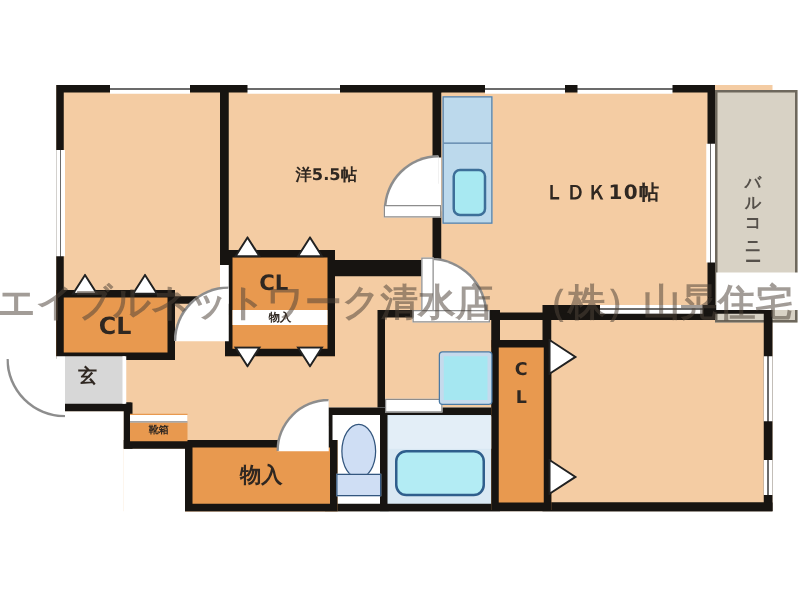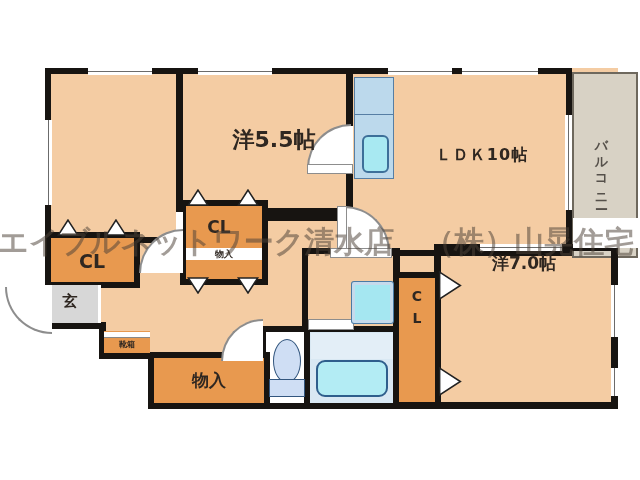--- a/index.html
+++ b/index.html
@@ -119,23 +119,22 @@
   <div class="fixture z6" style="left:311px;top:333px;width:82px;height:26px;background:#e3eef7"></div>
   <div class="fixture z6" style="left:316px;top:360px;width:72px;height:37px;background:#b3ecf4;border:2px solid #2f5e8c;border-radius:9px"></div>
   <div class="fixture z6" style="left:273px;top:339px;width:28px;height:44px;background:#cfdef4;border:1px solid #33567e;border-radius:50%"></div>
   <div class="fixture z6" style="left:269px;top:379px;width:36px;height:18px;background:#cfdef4;border:1px solid #33567e"></div>
   <div class="fixture z5" style="left:52px;top:285px;width:48px;height:38px;background:#d7d7d7"></div>
   <div class="fixture z6" style="left:98px;top:285px;width:3px;height:38px;background:#fff"></div>
   <div class="fixture z5" style="left:104px;top:331px;width:46px;height:22px;background:#e8994f">
     <div style="position:absolute;left:0;top:1px;width:100%;height:5px;background:#fff;border-bottom:1px solid #888"></div>
   </div>
 
-  <div class="lbl z8" style="left:274px;top:140px;font-size:22px">洋5.5帖</div>
+  <div class="lbl z8" style="left:261px;top:140px;font-size:13px">洋5.5帖</div>
   <div class="lbl z8" style="left:482px;top:155px;font-size:16px;letter-spacing:1px">ＬＤＫ10帖</div>
-  <div class="lbl z8" style="left:524px;top:263px;font-size:17px">洋7.0帖</div>
   <div class="lbl vert z8" style="left:601px;top:168px;font-size:13px;font-weight:bold;color:#55504a;letter-spacing:3px">バルコニー</div>
   <div class="lbl z8" style="left:92px;top:261px;font-size:19px">CL</div>
   <div class="lbl z8" style="left:219px;top:227px;font-size:17px">CL</div>
   <div class="lbl z8" style="left:224px;top:254px;font-size:9px">物入</div>
   <div class="lbl z8" style="left:209px;top:380px;font-size:17px">物入</div>
   <div class="lbl vert z8" style="left:417px;top:310px;font-size:14px;letter-spacing:6px">CL</div>
   <div class="lbl z8" style="left:70px;top:301px;font-size:15px">玄</div>
   <div class="lbl z8" style="left:127px;top:344px;font-size:8px">靴箱</div>
 
   <div class="abs white z8" style="left:573px;top:218px;width:67px;height:30px"></div>

